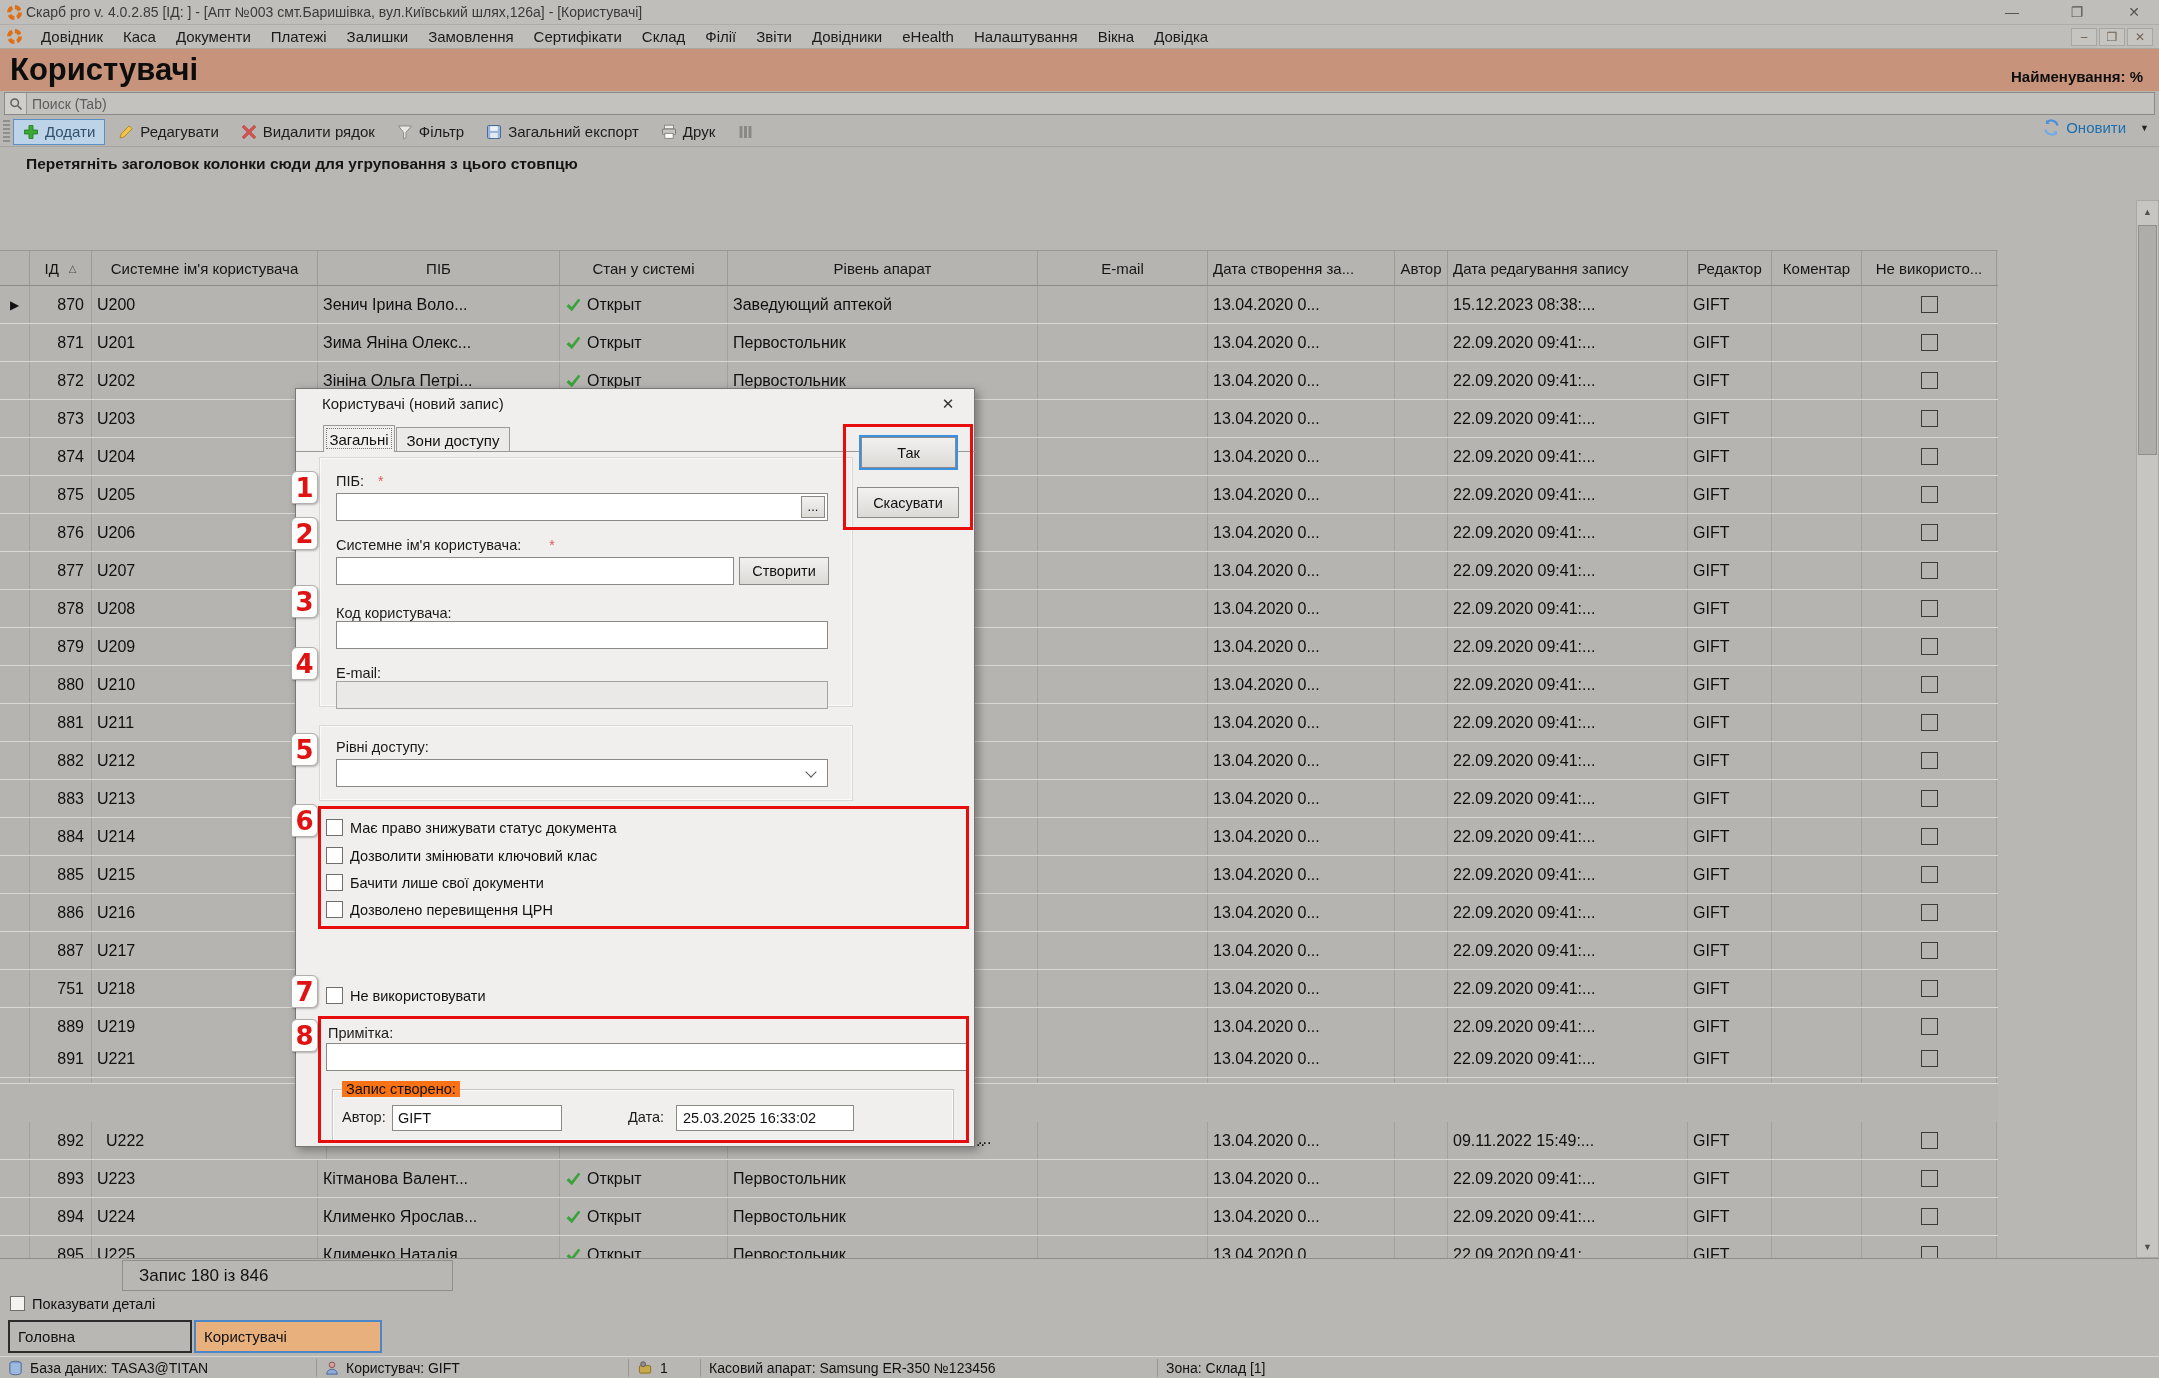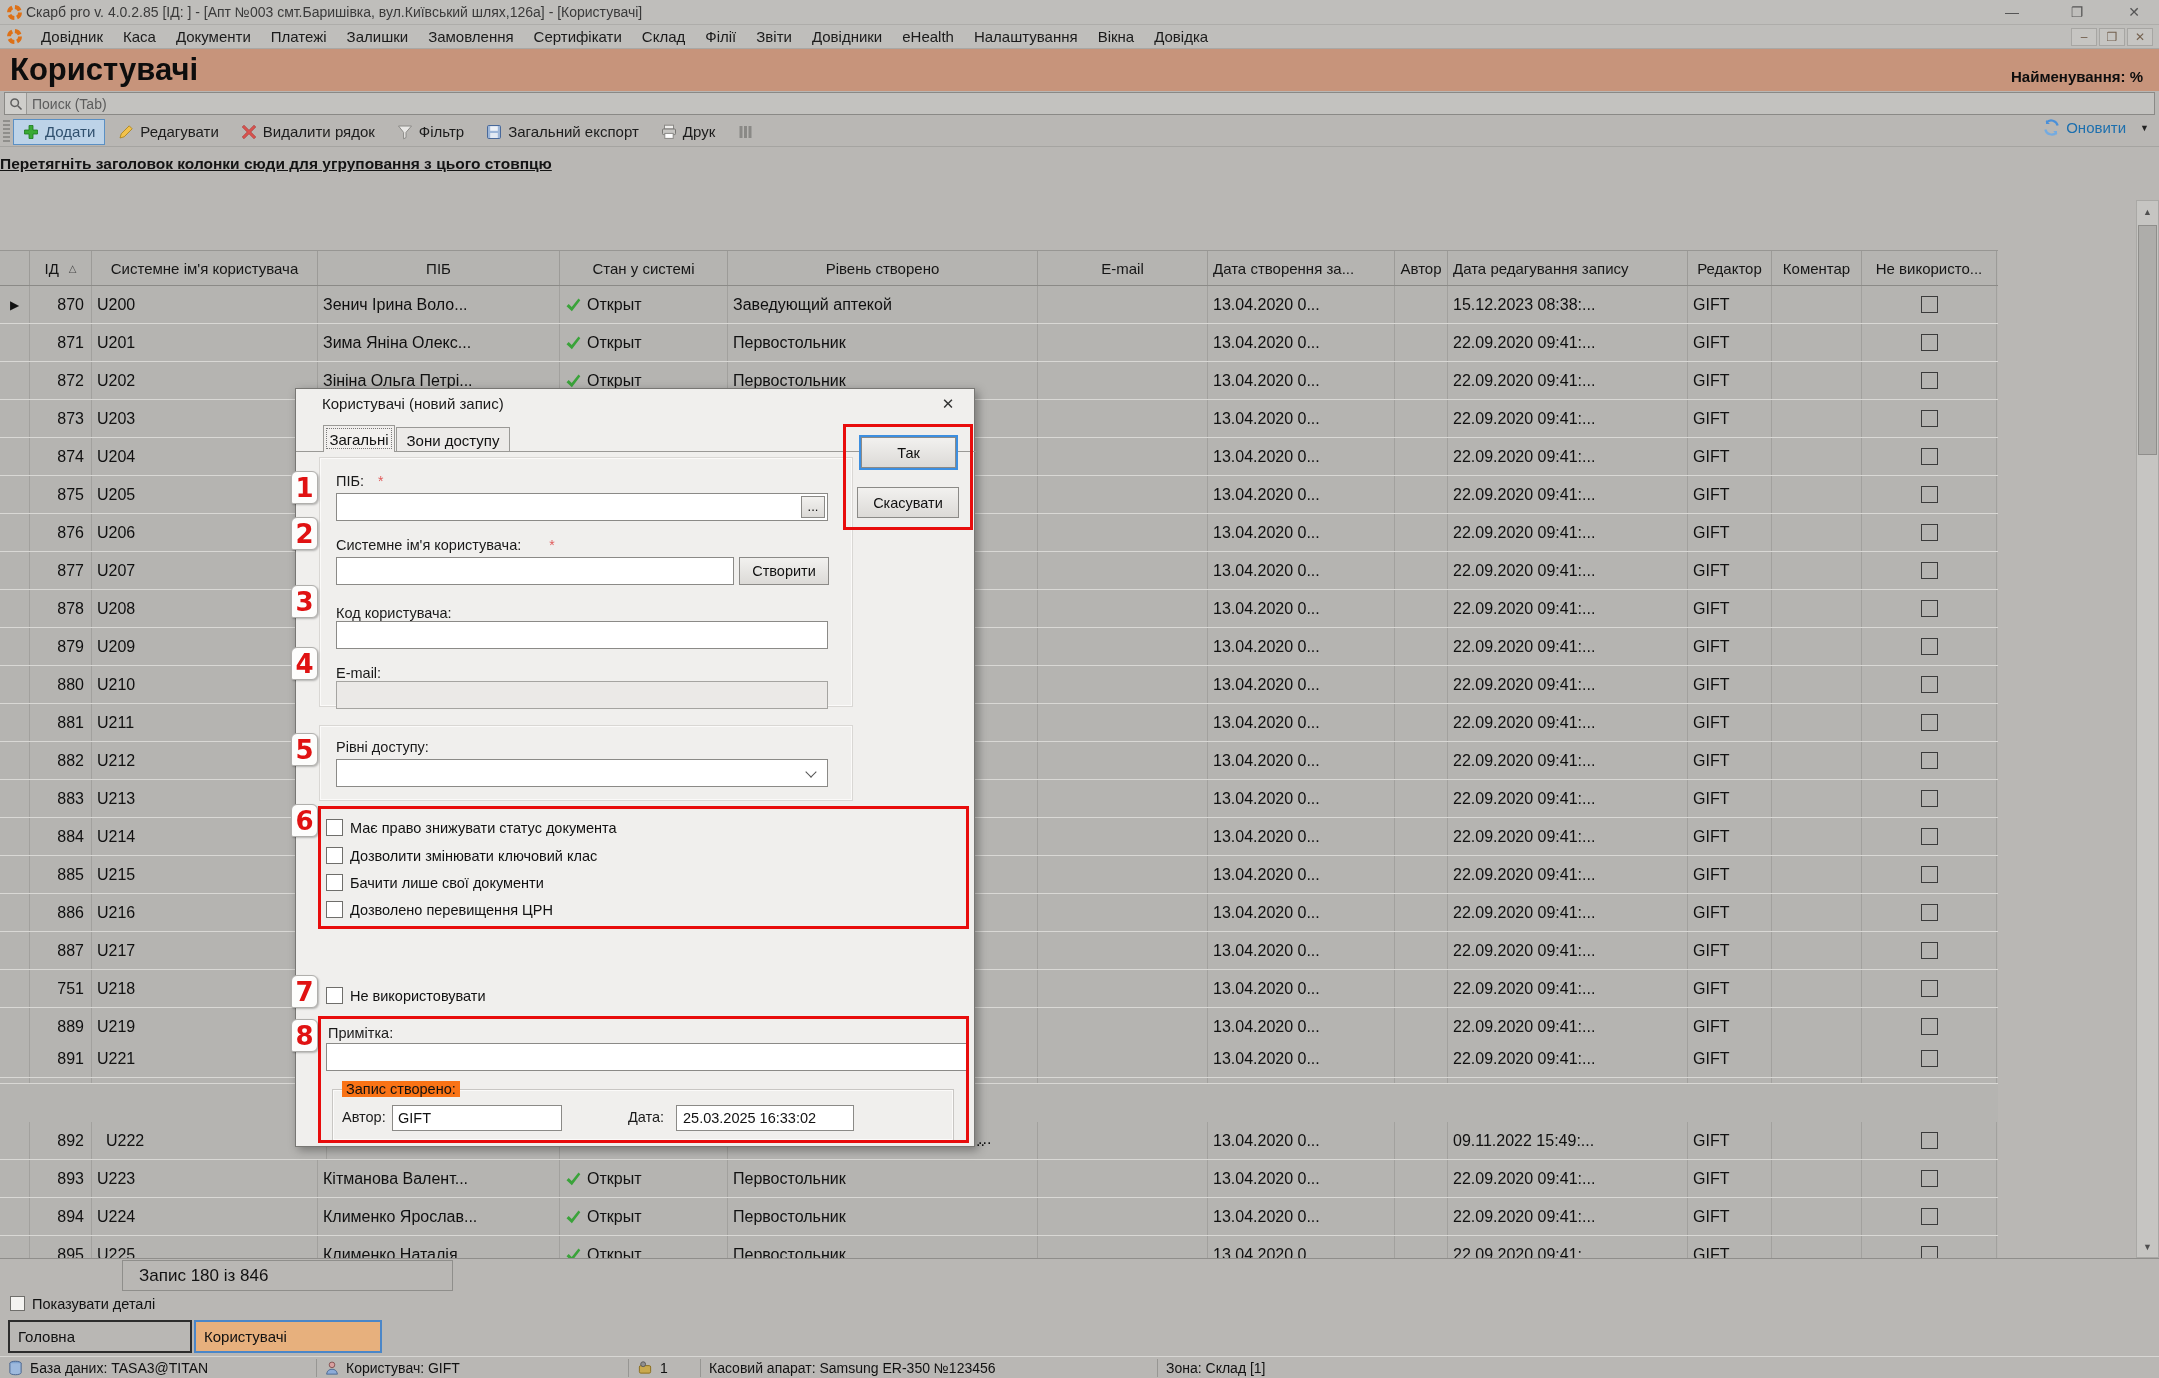--- a/index.html
+++ b/index.html
@@ -30,21 +30,21 @@
   
   #toolbar { left:0; top:117px; width:2159px; height:30px; background:#b9b7b4; border-bottom:1px solid #a5a4a1; display:flex; align-items:center; }
   .grip { width:7px; height:24px; margin:0 3px; background:repeating-linear-gradient(#8f8e8b 0 2px, transparent 2px 4px); }
   .tbtn { display:flex; align-items:center; gap:6px; font-size:15px; color:#1c1c1c; padding:3px 9px; height:26px; }
   .tbtn.active { background:#bdd3e8; border:1px solid #5b90c4; color:#30506e; }
   #refresh-area { position:absolute; right:10px; top:2px; display:flex; align-items:center; gap:6px; font-size:15px; color:#1c6fae; }
   #refresh-area .drop { color:#222; font-size:9px; margin-left:8px; }
 
   
   #groupzone { left:0; top:148px; width:2159px; height:102px; background:#b9b7b4; }
-  #groupzone .hint { font-size:15.5px; font-weight:bold; color:#141414; position:absolute; left:0; top:7px;text-decoration:underline; }
+  #groupzone .hint { font-size:15.5px; font-weight:bold; color:#141414; position:absolute; left:26px; top:7px; }
 
   
   #tablewrap { left:0; top:250px; width:1998px; height:1008px; overflow:hidden; background:#b5b4b1; border-top:1px solid #979693; }
   #thead { position:absolute; left:0; top:0; width:1998px; height:35px; background:#b5b4b1; border-bottom:1px solid #8b8a87; }
   .hcell { position:absolute; top:0; height:34px; border-right:1px solid #9c9b98; font-size:15px; color:#161616; display:flex; align-items:center; overflow:hidden; white-space:nowrap; }
   .hcell.center { justify-content:center; }
   .hcell.left { padding-left:5px; }
   .sorttri { font-size:10px; color:#4c4c4c; margin-left:10px; }
   #tbody { position:absolute; left:0; top:35px; width:1998px; height:973px; overflow:hidden; }
   .trow { position:absolute; left:0; width:1998px; height:38px; background:#b5b4b1; border-bottom:1px solid #d9d8d5; }
@@ -247,21 +247,21 @@
       <div class="hcell center" style="left: 92px; width: 226px;">
         <span>Системне ім'я користувача</span>
       </div>
       <div class="hcell center" style="left: 318px; width: 242px;">
         <span>ПІБ</span>
       </div>
       <div class="hcell center" style="left: 560px; width: 168px;">
         <span>Стан у системі</span>
       </div>
       <div class="hcell center" style="left: 728px; width: 310px;">
-        <span>Рівень створено</span>
+        <span>Рівень апарат</span>
       </div>
       <div class="hcell center" style="left: 1038px; width: 170px;">
         <span>E-mail</span>
       </div>
       <div class="hcell left" style="left: 1208px; width: 187px;">
         <span>Дата створення за...</span>
       </div>
       <div class="hcell center" style="left: 1395px; width: 53px;">
         <span>Автор</span>
       </div>

